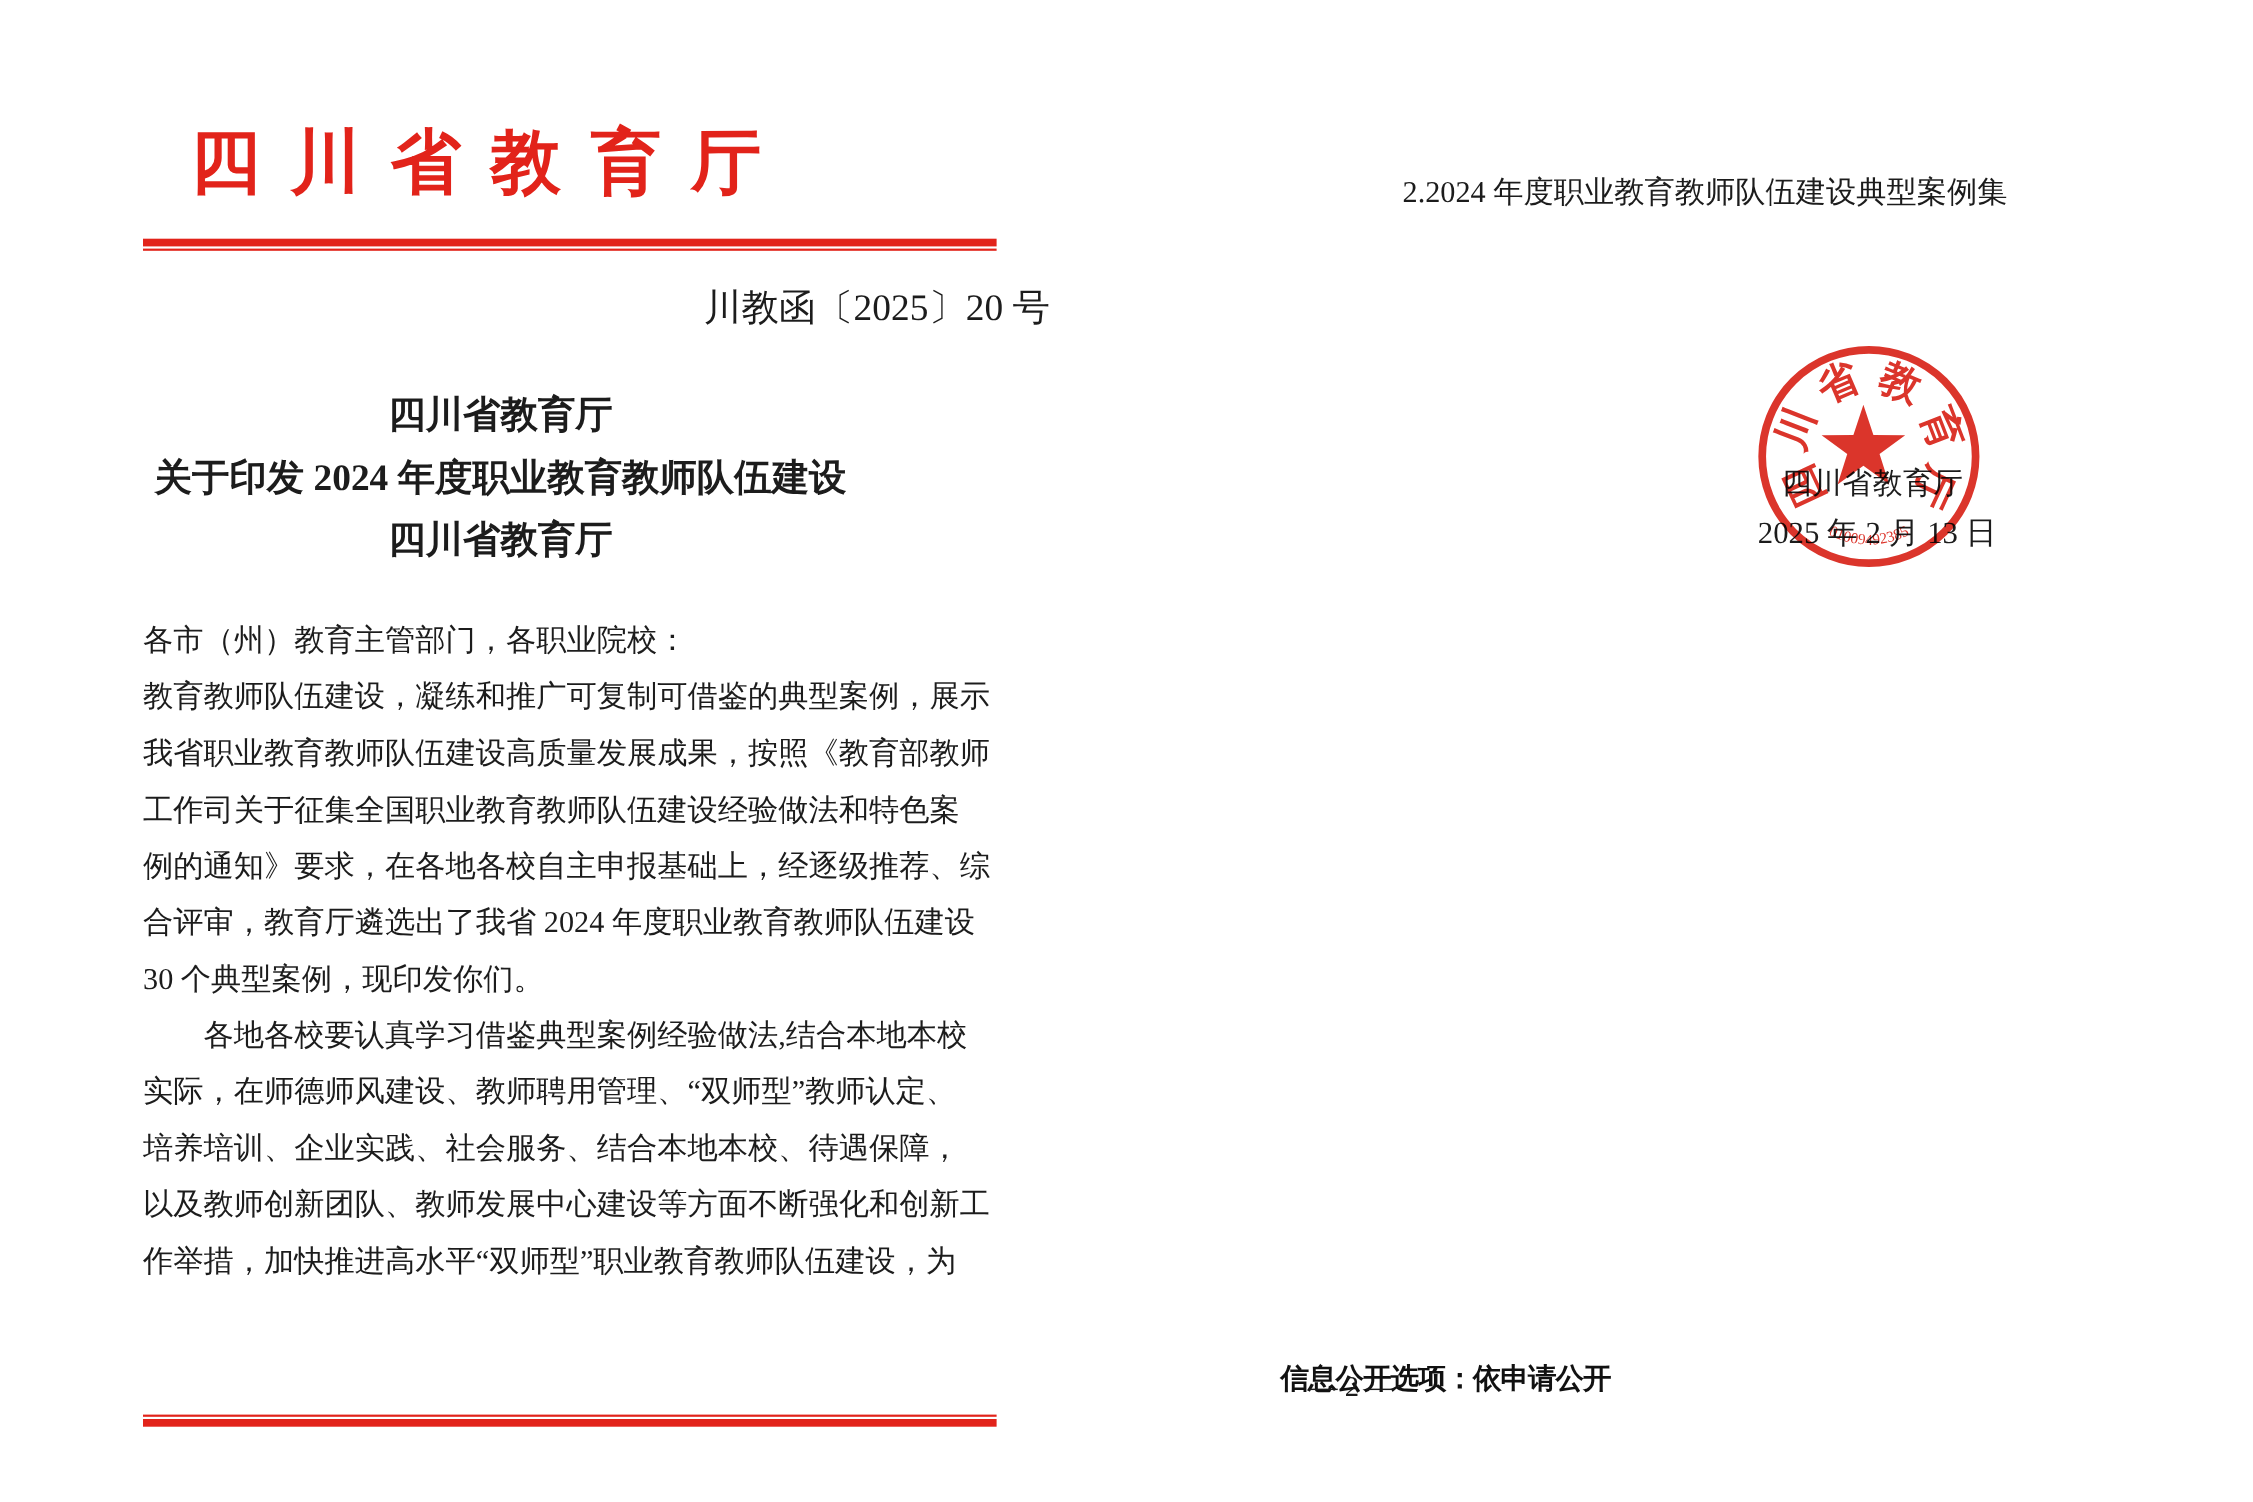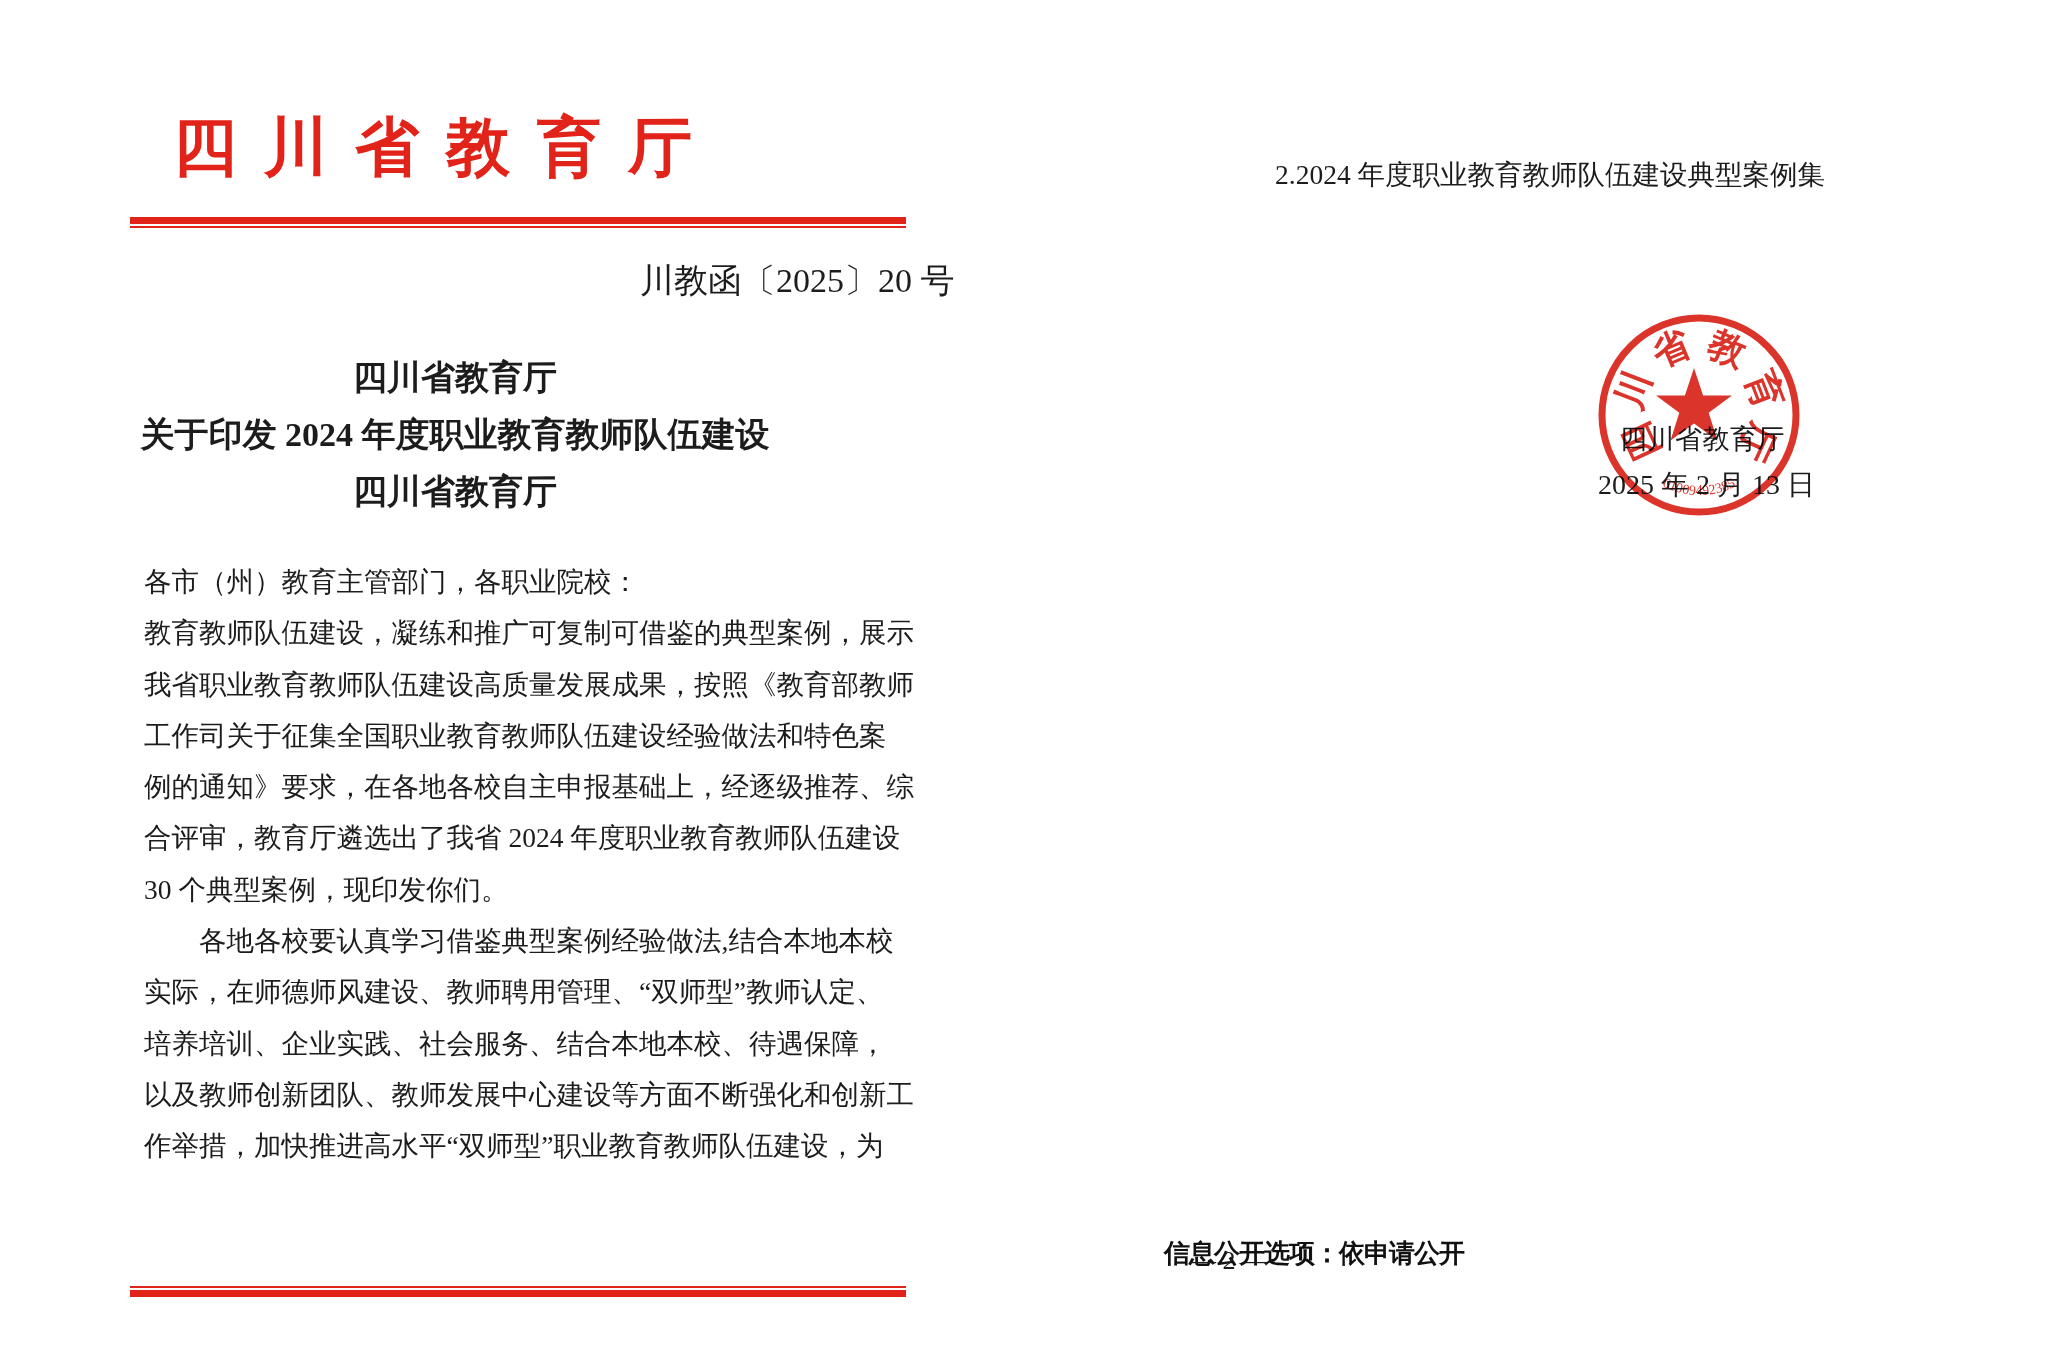--- a/index.html
+++ b/index.html
@@ -12,21 +12,21 @@
               color:#e2231a;font-weight:700;white-space:nowrap;}
   .rule{left:130px;width:776px;}
   .rule-top{top:217px;}
   .rule-bottom{top:1286px;}
   .rule .thick{height:7px;background:#e2231a;}
   .rule .gap{height:2px;}
   .rule .thin{height:2px;background:#e2231a;}
   .doc-number{left:640px;top:262px;font-size:34px;line-height:1.1;white-space:nowrap;}
   .notice-title{left:0px;top:349px;width:910px;text-align:center;font-size:34px;
                 line-height:57px;font-weight:600;}
-  .bodyblock{left:130px;top:556px;width:770px;font-size:27.5px;margin-left:14px;}
+  .bodyblock{left:130px;top:556px;width:770px;font-size:27.5px;}
   .bodyblock .line{height:51.3px;line-height:51.3px;white-space:nowrap;}
   .indent{padding-left:55px;}
 
   
   .attachments{left:1212px;top:149px;font-size:27.5px;}
   .attachments .line{height:52px;line-height:52px;white-space:nowrap;}
   .att-indent{padding-left:63px;}
   .signer{left:1620px;top:421px;font-size:27px;letter-spacing:0.5px;white-space:nowrap;}
   .issue-date{left:1598px;top:466px;font-size:28px;white-space:nowrap;}
   .stamp{left:1585px;top:301px;width:228px;height:228px;mix-blend-mode:multiply;opacity:0.93;}

